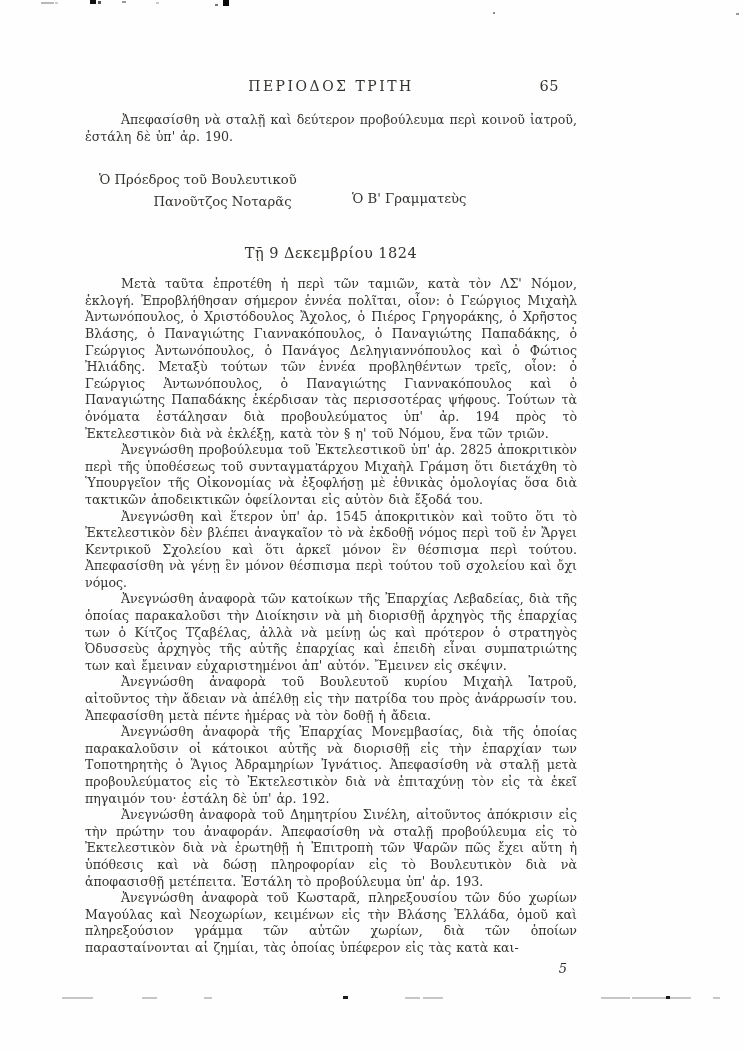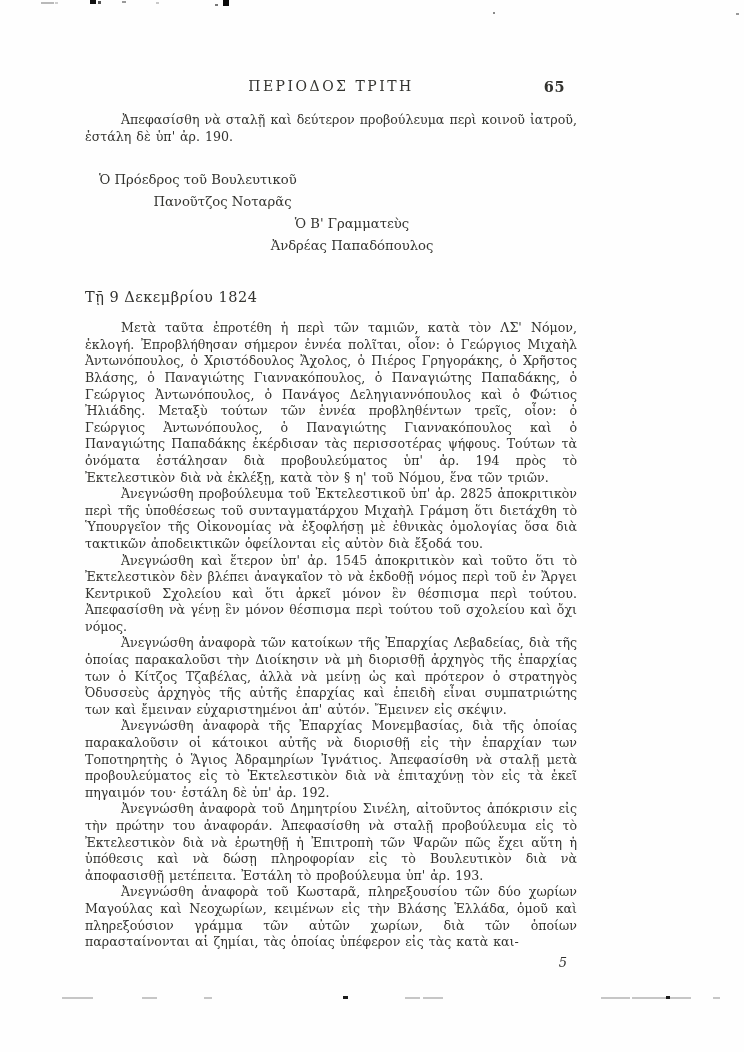--- a/index.html
+++ b/index.html
@@ -24,45 +24,44 @@
     position: relative;
     text-align: center;
     font-size: 14px;
     letter-spacing: 2.5px;
     height: 18px;
     margin-bottom: 16px;
     white-space: nowrap;
   }
   .page-number {
     position: absolute;
-    right: 12px; top: 0;
+    right: 18px; top: 0;
     letter-spacing: 0.5px;
     font-size: 14.5px;
-    font-weight: bold;
   }
   .para {
     margin: 0;
     text-align: justify;
     text-indent: 36px;
     font-size: 12.6px;
     line-height: 16.6px;
     word-spacing: 1px;
   }
   .intro { margin-bottom: 24px; }
   .signatures {
     display: flex;
     margin: 10px 0 0 14px;
     font-size: 13.2px;
     line-height: 22px;
-    flex-direction: column;
   }
   .sig-left { width: 225px; }
   .sig-left .sig-name { padding-left: 22px; text-align: center; }
-  .sig-right { margin-left: 28px; text-align: center; }
+  .sig-right { margin-left: 28px; text-align: center; margin-top: 19px; }
   .date-heading {
+    text-align: center;
     font-weight: normal;
     font-size: 14.5px;
     letter-spacing: 0.5px;
     margin: 32px 0 15px 0;
   }
   .footer-mark {
     margin-top: 4px;
     text-align: right;
     padding-right: 10px;
     font-style: italic;
@@ -96,30 +95,30 @@
 
     <p class="para intro">Ἀπεφασίσθη νὰ σταλῇ καὶ δεύτερον προβούλευμα περὶ κοινοῦ ἰατροῦ, ἐστάλη δὲ ὑπ' ἀρ. 190.</p>
 
     <div class="signatures">
       <div class="sig sig-left">
         <div class="sig-role">Ὁ Πρόεδρος τοῦ Βουλευτικοῦ</div>
         <div class="sig-name">Πανοῦτζος Νοταρᾶς</div>
       </div>
       <div class="sig sig-right">
         <div class="sig-role">Ὁ Β' Γραμματεὺς</div>
-        <div class="sig-name">Ἀνδρέας Παπαδόπουλος</div>
       </div>
     </div>
 
     <h2 class="date-heading">Τῇ 9 Δεκεμβρίου 1824</h2>
 
     <p class="para">Μετὰ ταῦτα ἐπροτέθη ἡ περὶ τῶν ταμιῶν, κατὰ τὸν ΛΣ' Νόμον, ἐκλογή. Ἐπροβλήθησαν σήμερον ἐννέα πολῖται, οἷον: ὁ Γεώργιος Μιχαὴλ Ἀντωνόπουλος, ὁ Χριστόδουλος Ἄχολος, ὁ Πιέρος Γρηγοράκης, ὁ Χρῆστος Βλάσης, ὁ Παναγιώτης Γιαννακόπουλος, ὁ Παναγιώτης Παπαδάκης, ὁ Γεώργιος Ἀντωνόπουλος, ὁ Πανάγος Δεληγιαννόπουλος καὶ ὁ Φώτιος Ἠλιάδης. Μεταξὺ τούτων τῶν ἐννέα προβληθέντων τρεῖς, οἷον: ὁ Γεώργιος Ἀντωνόπουλος, ὁ Παναγιώτης Γιαννακόπουλος καὶ ὁ Παναγιώτης Παπαδάκης ἐκέρδισαν τὰς περισσοτέρας ψήφους. Τούτων τὰ ὀνόματα ἐστάλησαν διὰ προβουλεύματος ὑπ' ἀρ. 194 πρὸς τὸ Ἐκτελεστικὸν διὰ νὰ ἐκλέξῃ, κατὰ τὸν § η' τοῦ Νόμου, ἕνα τῶν τριῶν.</p>
     <p class="para">Ἀνεγνώσθη προβούλευμα τοῦ Ἐκτελεστικοῦ ὑπ' ἀρ. 2825 ἀποκριτικὸν περὶ τῆς ὑποθέσεως τοῦ συνταγματάρχου Μιχαὴλ Γράμση ὅτι διετάχθη τὸ Ὑπουργεῖον τῆς Οἰκονομίας νὰ ἐξοφλήσῃ μὲ ἐθνικὰς ὁμολογίας ὅσα διὰ τακτικῶν ἀποδεικτικῶν ὀφείλονται εἰς αὐτὸν διὰ ἔξοδά του.</p>
     <p class="para">Ἀνεγνώσθη καὶ ἕτερον ὑπ' ἀρ. 1545 ἀποκριτικὸν καὶ τοῦτο ὅτι τὸ Ἐκτελεστικὸν δὲν βλέπει ἀναγκαῖον τὸ νὰ ἐκδοθῇ νόμος περὶ τοῦ ἐν Ἄργει Κεντρικοῦ Σχολείου καὶ ὅτι ἀρκεῖ μόνον ἓν θέσπισμα περὶ τούτου. Ἀπεφασίσθη νὰ γένῃ ἓν μόνον θέσπισμα περὶ τούτου τοῦ σχολείου καὶ ὄχι νόμος.</p>
     <p class="para">Ἀνεγνώσθη ἀναφορὰ τῶν κατοίκων τῆς Ἐπαρχίας Λεβαδείας, διὰ τῆς ὁποίας παρακαλοῦσι τὴν Διοίκησιν νὰ μὴ διορισθῇ ἀρχηγὸς τῆς ἐπαρχίας των ὁ Κίτζος Τζαβέλας, ἀλλὰ νὰ μείνῃ ὡς καὶ πρότερον ὁ στρατηγὸς Ὀδυσσεὺς ἀρχηγὸς τῆς αὐτῆς ἐπαρχίας καὶ ἐπειδὴ εἶναι συμπατριώτης των καὶ ἔμειναν εὐχαριστημένοι ἀπ' αὐτόν. Ἔμεινεν εἰς σκέψιν.</p>
+    <p class="para">Ἀνεγνώσθη ἀναφορὰ τοῦ Βουλευτοῦ κυρίου Μιχαὴλ Ἰατροῦ, αἰτοῦντος τὴν ἄδειαν νὰ ἀπέλθῃ εἰς τὴν πατρίδα του πρὸς ἀνάρρωσίν του. Ἀπεφασίσθη μετὰ πέντε ἡμέρας νὰ τὸν δοθῇ ἡ ἄδεια.</p>
     <p class="para">Ἀνεγνώσθη ἀναφορὰ τῆς Ἐπαρχίας Μονεμβασίας, διὰ τῆς ὁποίας παρακαλοῦσιν οἱ κάτοικοι αὐτῆς νὰ διορισθῇ εἰς τὴν ἐπαρχίαν των Τοποτηρητὴς ὁ Ἅγιος Ἀδραμηρίων Ἰγνάτιος. Ἀπεφασίσθη νὰ σταλῇ μετὰ προβουλεύματος εἰς τὸ Ἐκτελεστικὸν διὰ νὰ ἐπιταχύνῃ τὸν εἰς τὰ ἐκεῖ πηγαιμόν του· ἐστάλη δὲ ὑπ' ἀρ. 192.</p>
     <p class="para">Ἀνεγνώσθη ἀναφορὰ τοῦ Δημητρίου Σινέλη, αἰτοῦντος ἀπόκρισιν εἰς τὴν πρώτην του ἀναφοράν. Ἀπεφασίσθη νὰ σταλῇ προβούλευμα εἰς τὸ Ἐκτελεστικὸν διὰ νὰ ἐρωτηθῇ ἡ Ἐπιτροπὴ τῶν Ψαρῶν πῶς ἔχει αὕτη ἡ ὑπόθεσις καὶ νὰ δώσῃ πληροφορίαν εἰς τὸ Βουλευτικὸν διὰ νὰ ἀποφασισθῇ μετέπειτα. Ἐστάλη τὸ προβούλευμα ὑπ' ἀρ. 193.</p>
     <p class="para">Ἀνεγνώσθη ἀναφορὰ τοῦ Κωσταρᾶ, πληρεξουσίου τῶν δύο χωρίων Μαγούλας καὶ Νεοχωρίων, κειμένων εἰς τὴν Βλάσης Ἑλλάδα, ὁμοῦ καὶ πληρεξούσιον γράμμα τῶν αὐτῶν χωρίων, διὰ τῶν ὁποίων παρασταίνονται αἱ ζημίαι, τὰς ὁποίας ὑπέφερον εἰς τὰς κατὰ και-</p>
 
     <div class="footer-mark">5</div>
   </div>
 
   <div class="artifact" style="left:62px;top:997px;width:31px;height:2px;background:#c6c6c6;"></div>
   <div class="artifact" style="left:142px;top:997px;width:15px;height:2px;background:#c6c6c6;"></div>
   <div class="artifact" style="left:204px;top:997px;width:8px;height:2px;background:#c6c6c6;"></div>

